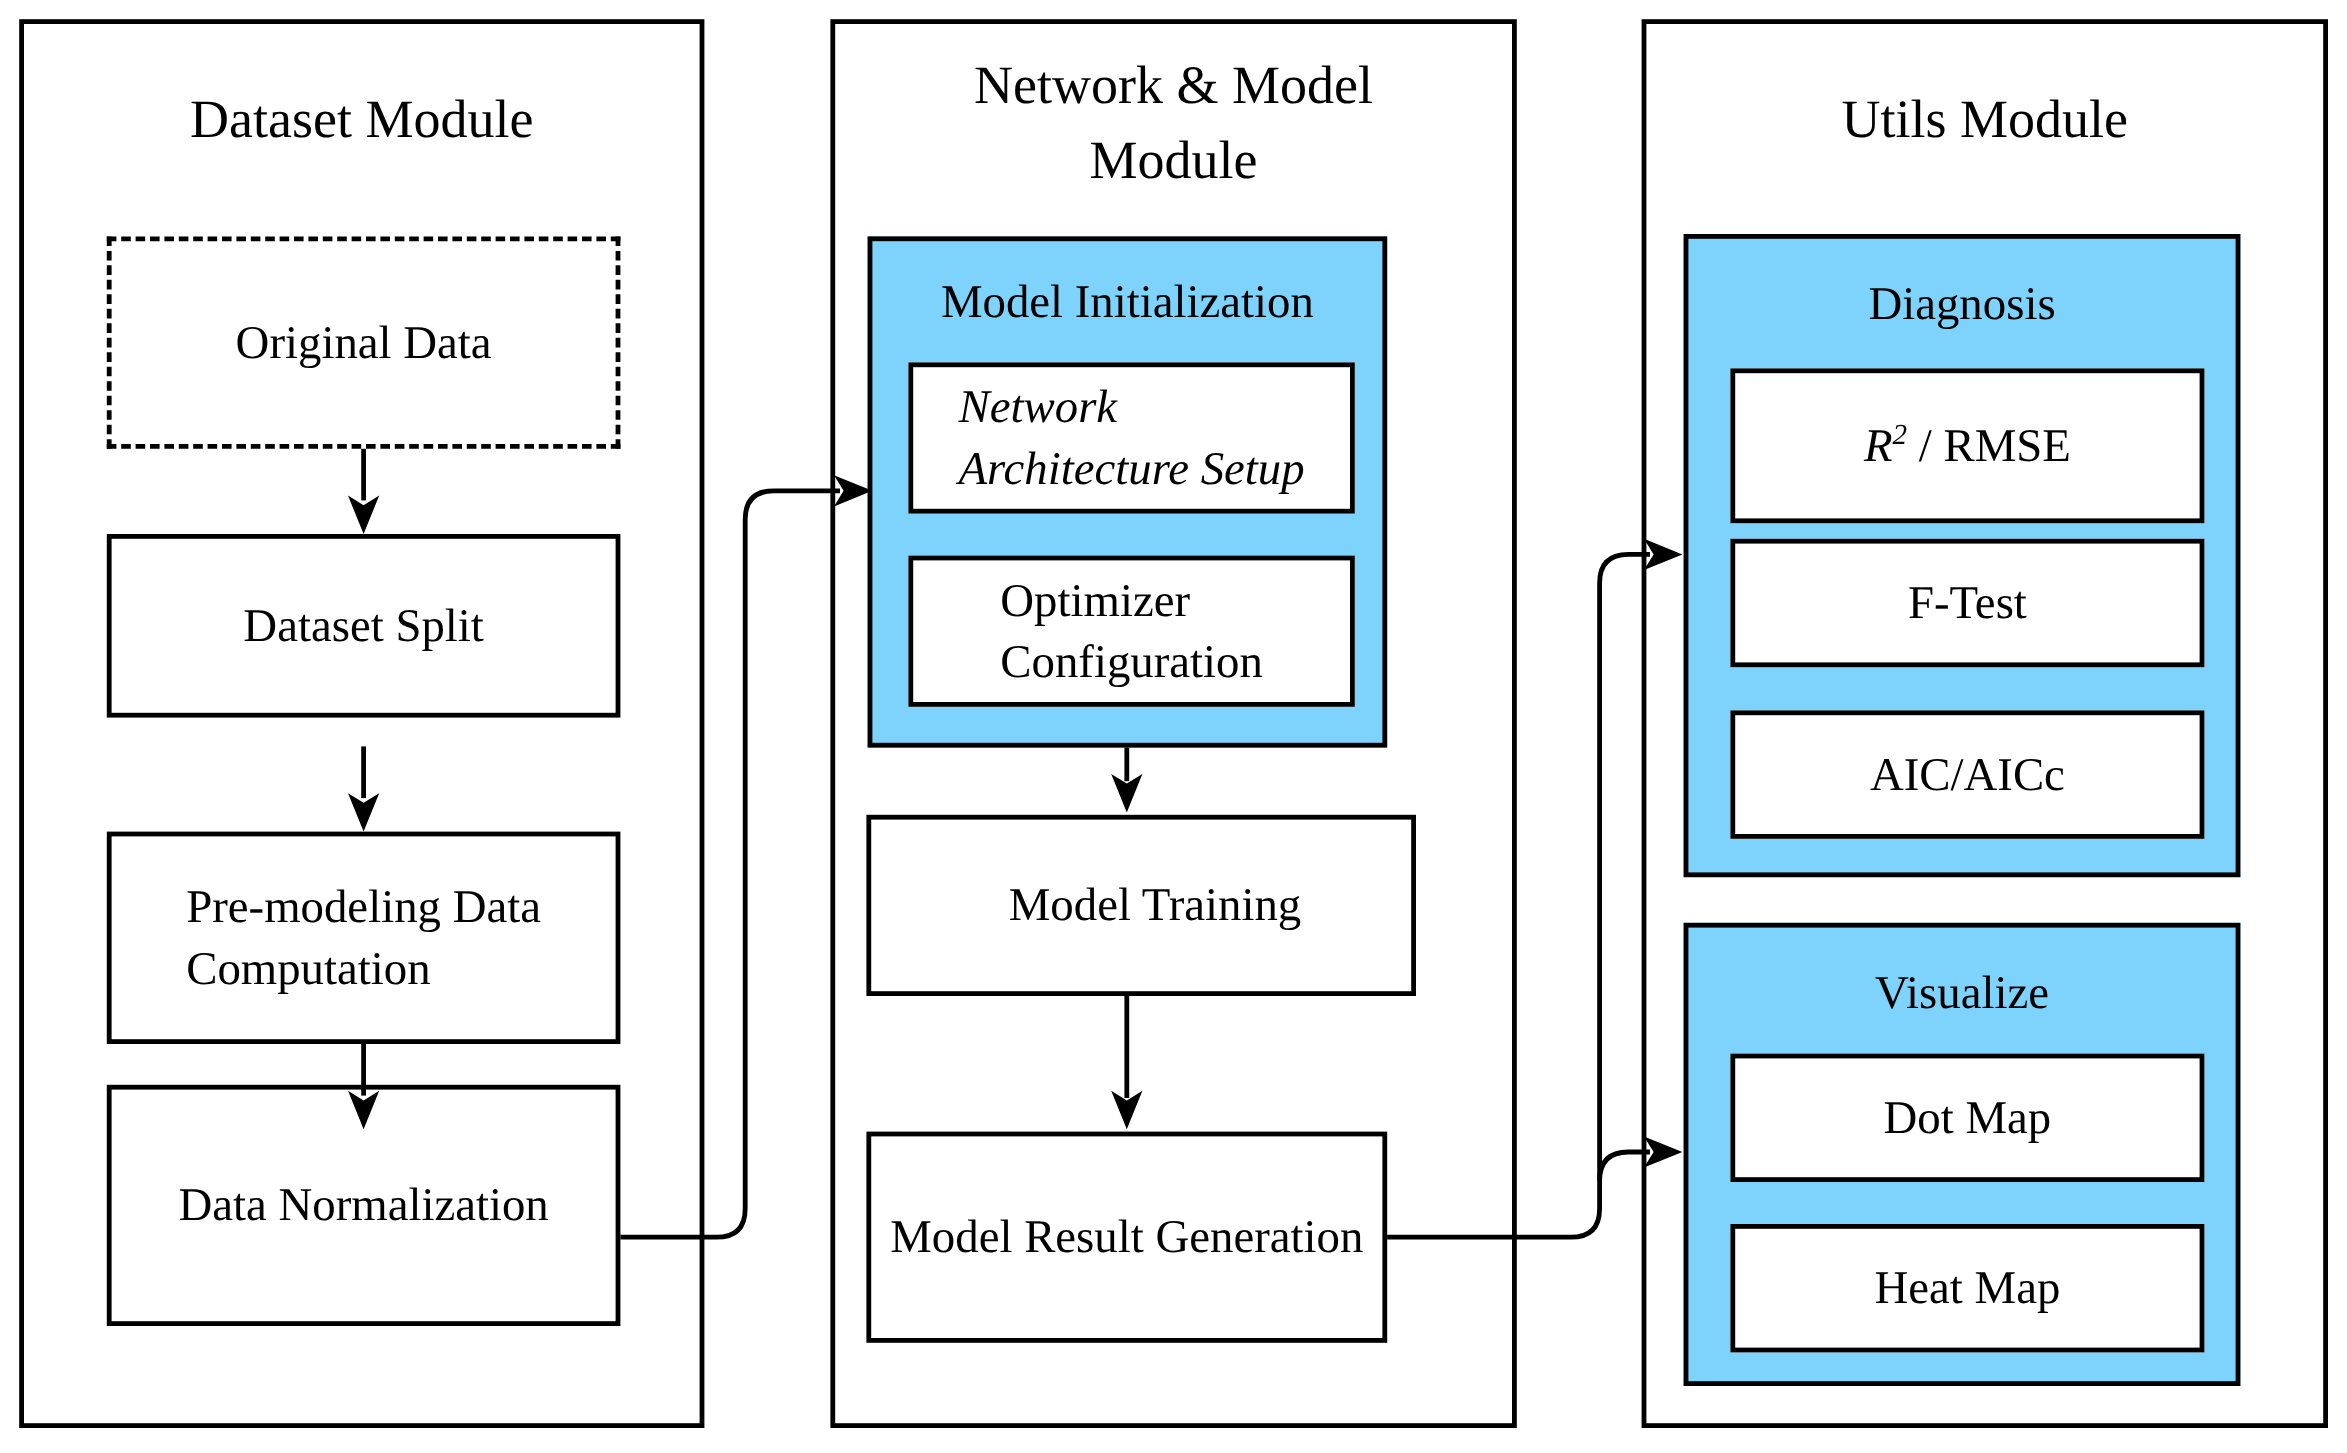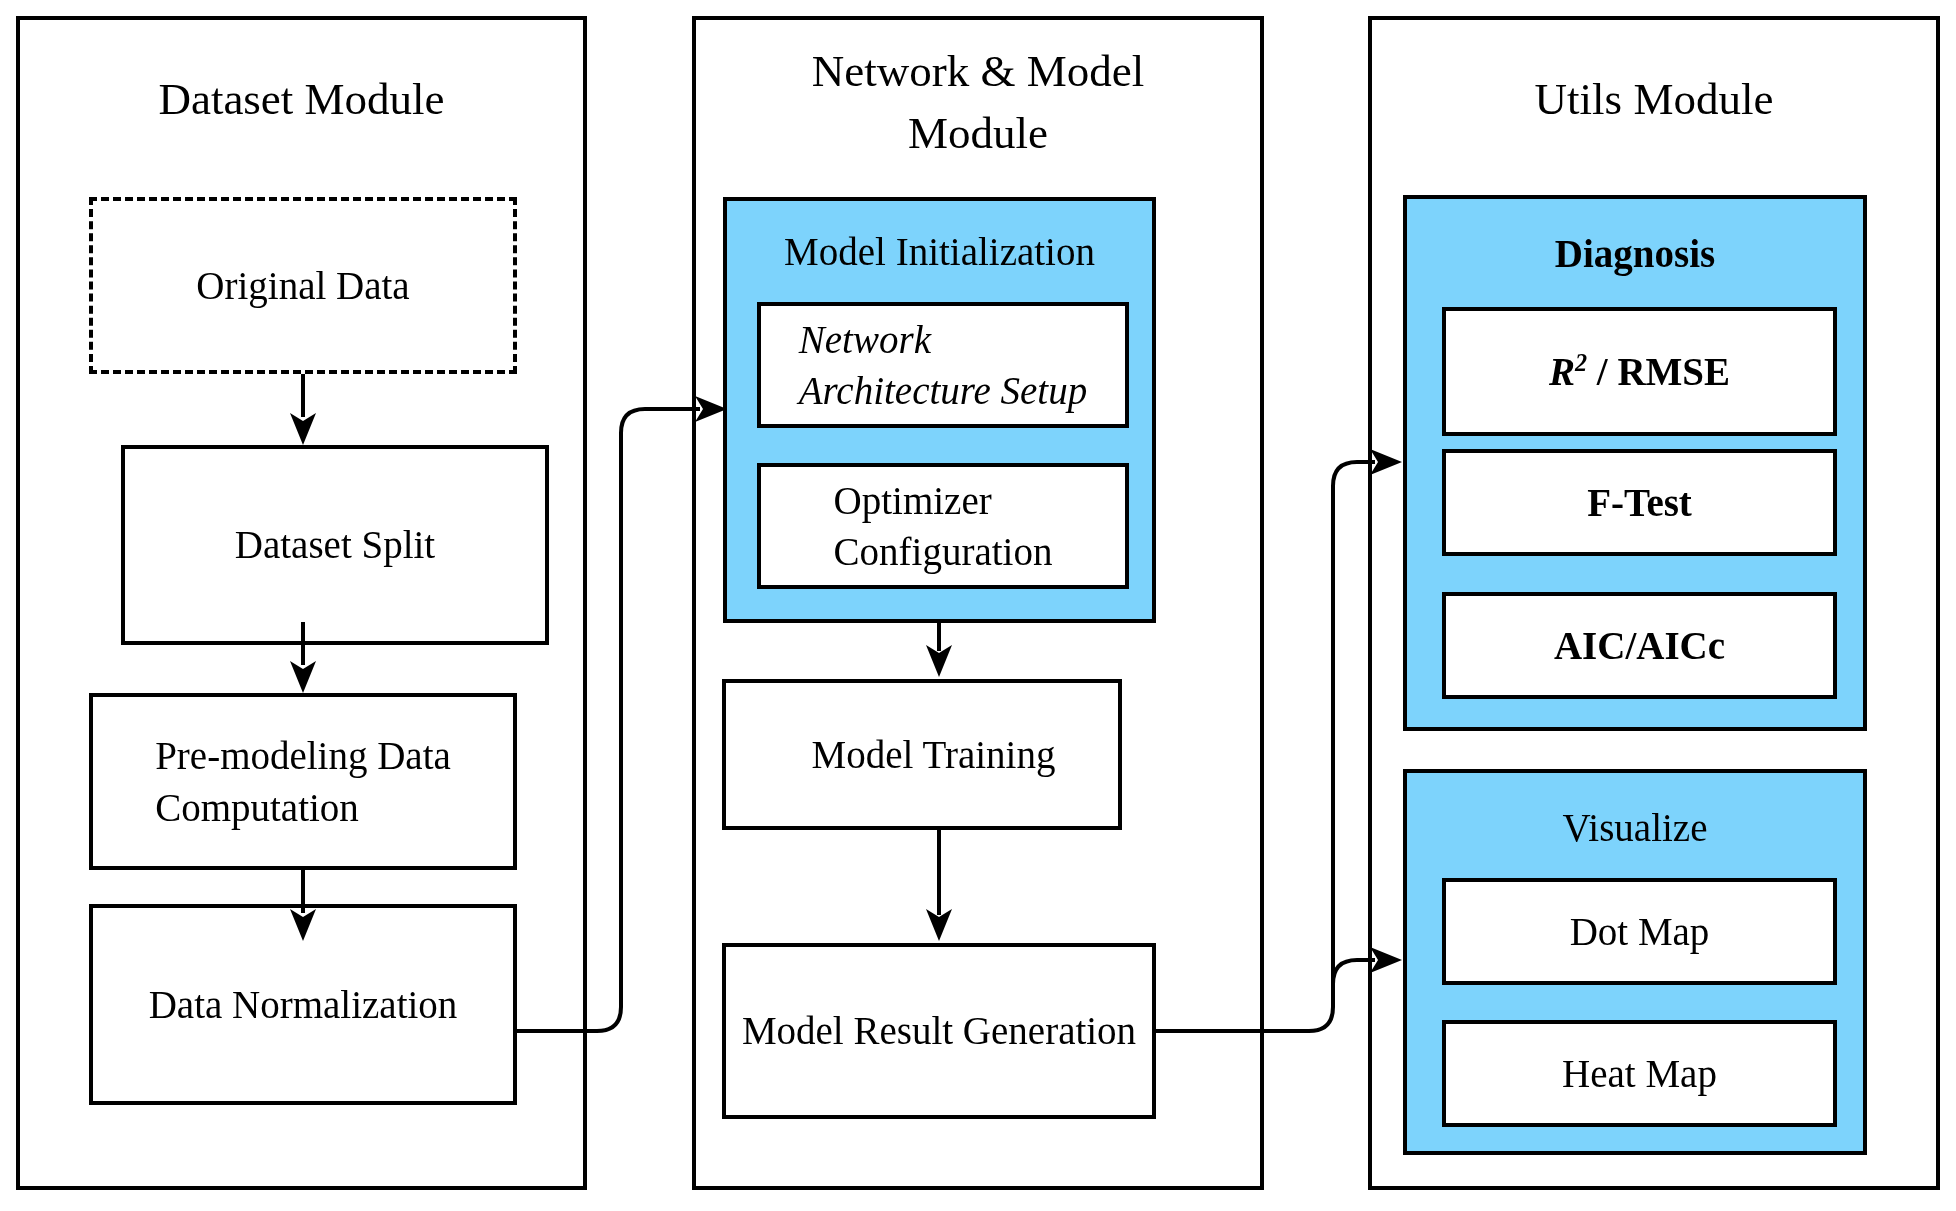--- a/index.html
+++ b/index.html
@@ -30,21 +30,21 @@
 <div class="canvas">
 
   <div class="module" style="left:16px;top:16px;width:571px;height:1174px;">
     <div class="module-title" style="top:48px;">Dataset Module</div>
   </div>
 
   <div class="node dashed" style="left:89px;top:197px;width:428px;height:177px;">
     <span>Original Data</span>
   </div>
 
-  <div class="node" style="left:89px;top:445px;width:428px;height:200px;margin-left:32px;">
+  <div class="node" style="left:89px;top:445px;width:428px;height:153px;">
     <span>Dataset Split</span>
   </div>
 
   <div class="node" style="left:89px;top:693px;width:428px;height:177px;">
     <span>Pre-modeling Data
 Computation</span>
   </div>
 
   <div class="node" style="left:89px;top:904px;width:428px;height:201px;">
     <span>Data Normalization</span>
@@ -60,33 +60,33 @@
     <div class="node" style="left:30px;top:101px;width:372px;height:126px;font-style:italic;">
       <span>Network
 Architecture Setup</span>
     </div>
     <div class="node" style="left:30px;top:262px;width:372px;height:126px;">
       <span>Optimizer
 Configuration</span>
     </div>
   </div>
 
-  <div class="node" style="left:722px;top:679px;width:400px;height:151px;padding-left:23px;">
+  <div class="node" style="left:722px;top:679px;width:458px;height:151px;padding-left:23px;">
     <span>Model Training</span>
   </div>
 
   <div class="node" style="left:722px;top:943px;width:434px;height:176px;">
     <span>Model Result Generation</span>
   </div>
 
   <div class="module" style="left:1368px;top:16px;width:572px;height:1174px;">
     <div class="module-title" style="top:48px;">Utils Module</div>
   </div>
 
-  <div class="group" style="left:1403px;top:195px;width:464px;height:536px;font-weight:bold;">
+  <div class="group" style="left:1403px;top:195px;width:464px;height:536px;">
     <div class="group-label" style="top:32px;">Diagnosis</div>
     <div class="node" style="left:35px;top:108px;width:395px;height:129px;">
       <span><span class="italic">R</span><sup class="sup">2</sup><span> / RMSE</span></span>
     </div>
     <div class="node" style="left:35px;top:393px;width:395px;height:107px;">
       <span>AIC/AICc</span>
     </div>
     <div class="node" style="left:35px;top:250px;width:395px;height:107px;">
       <span>F-Test</span>
     </div>

